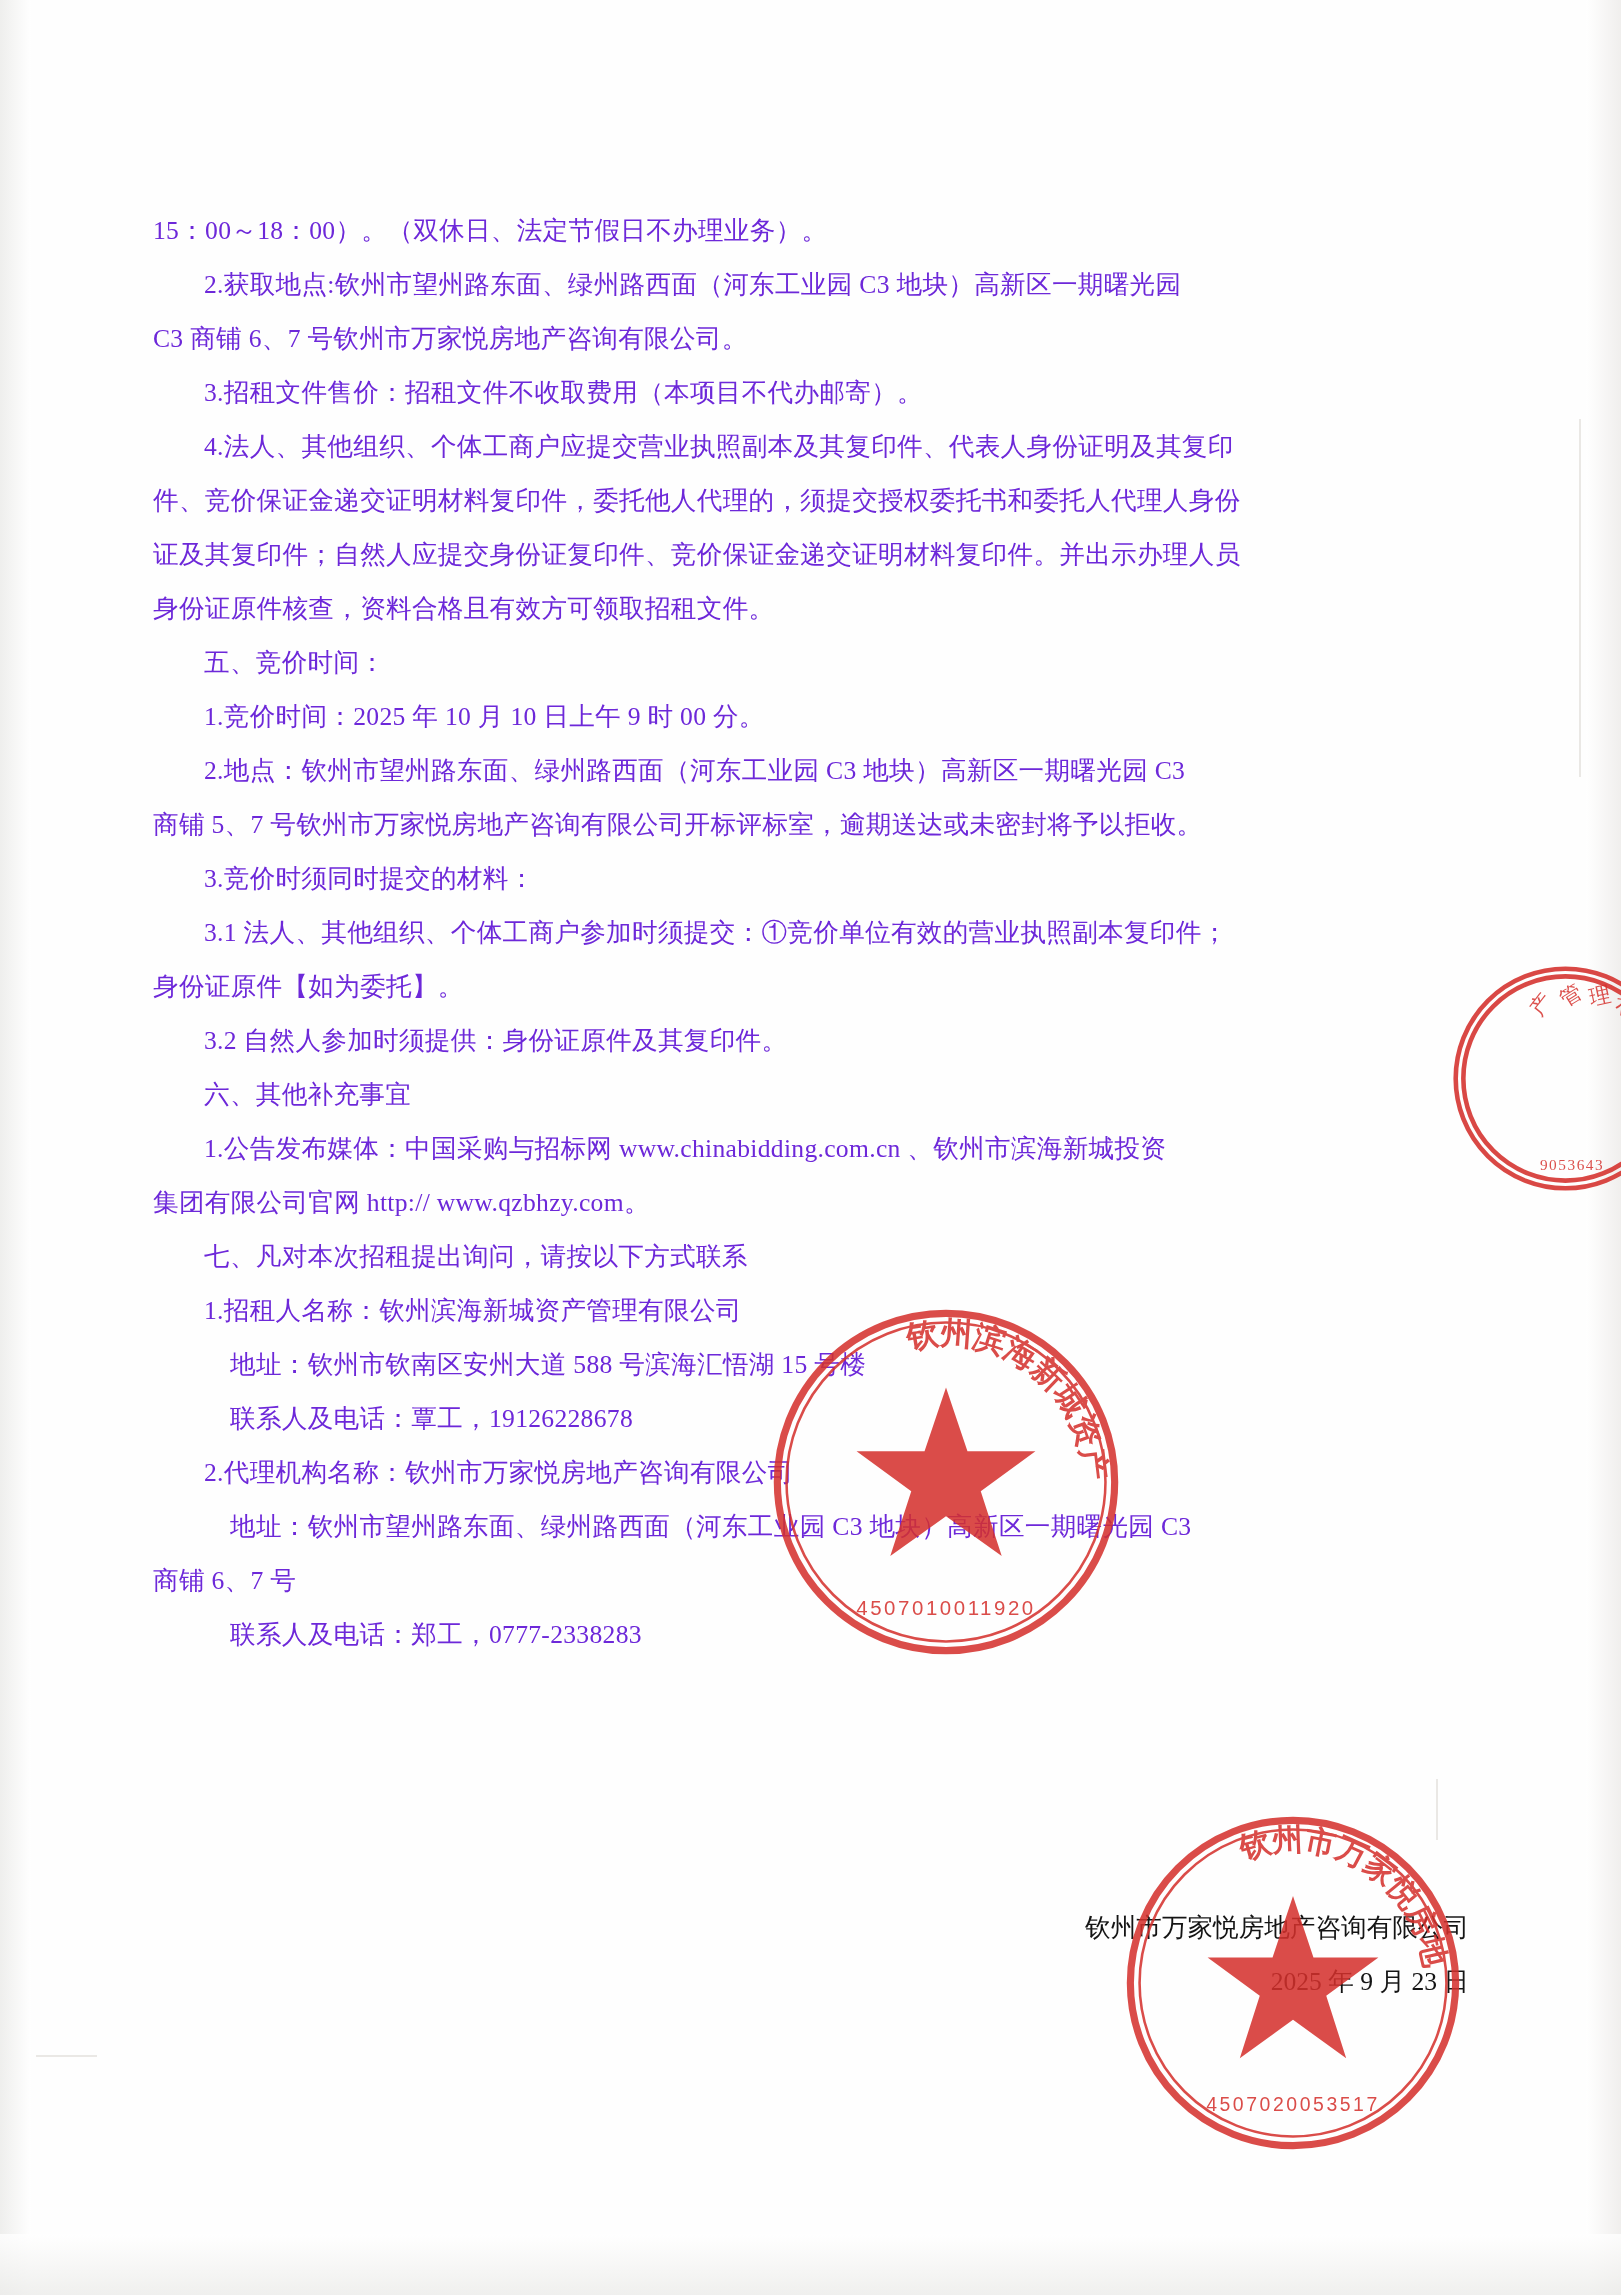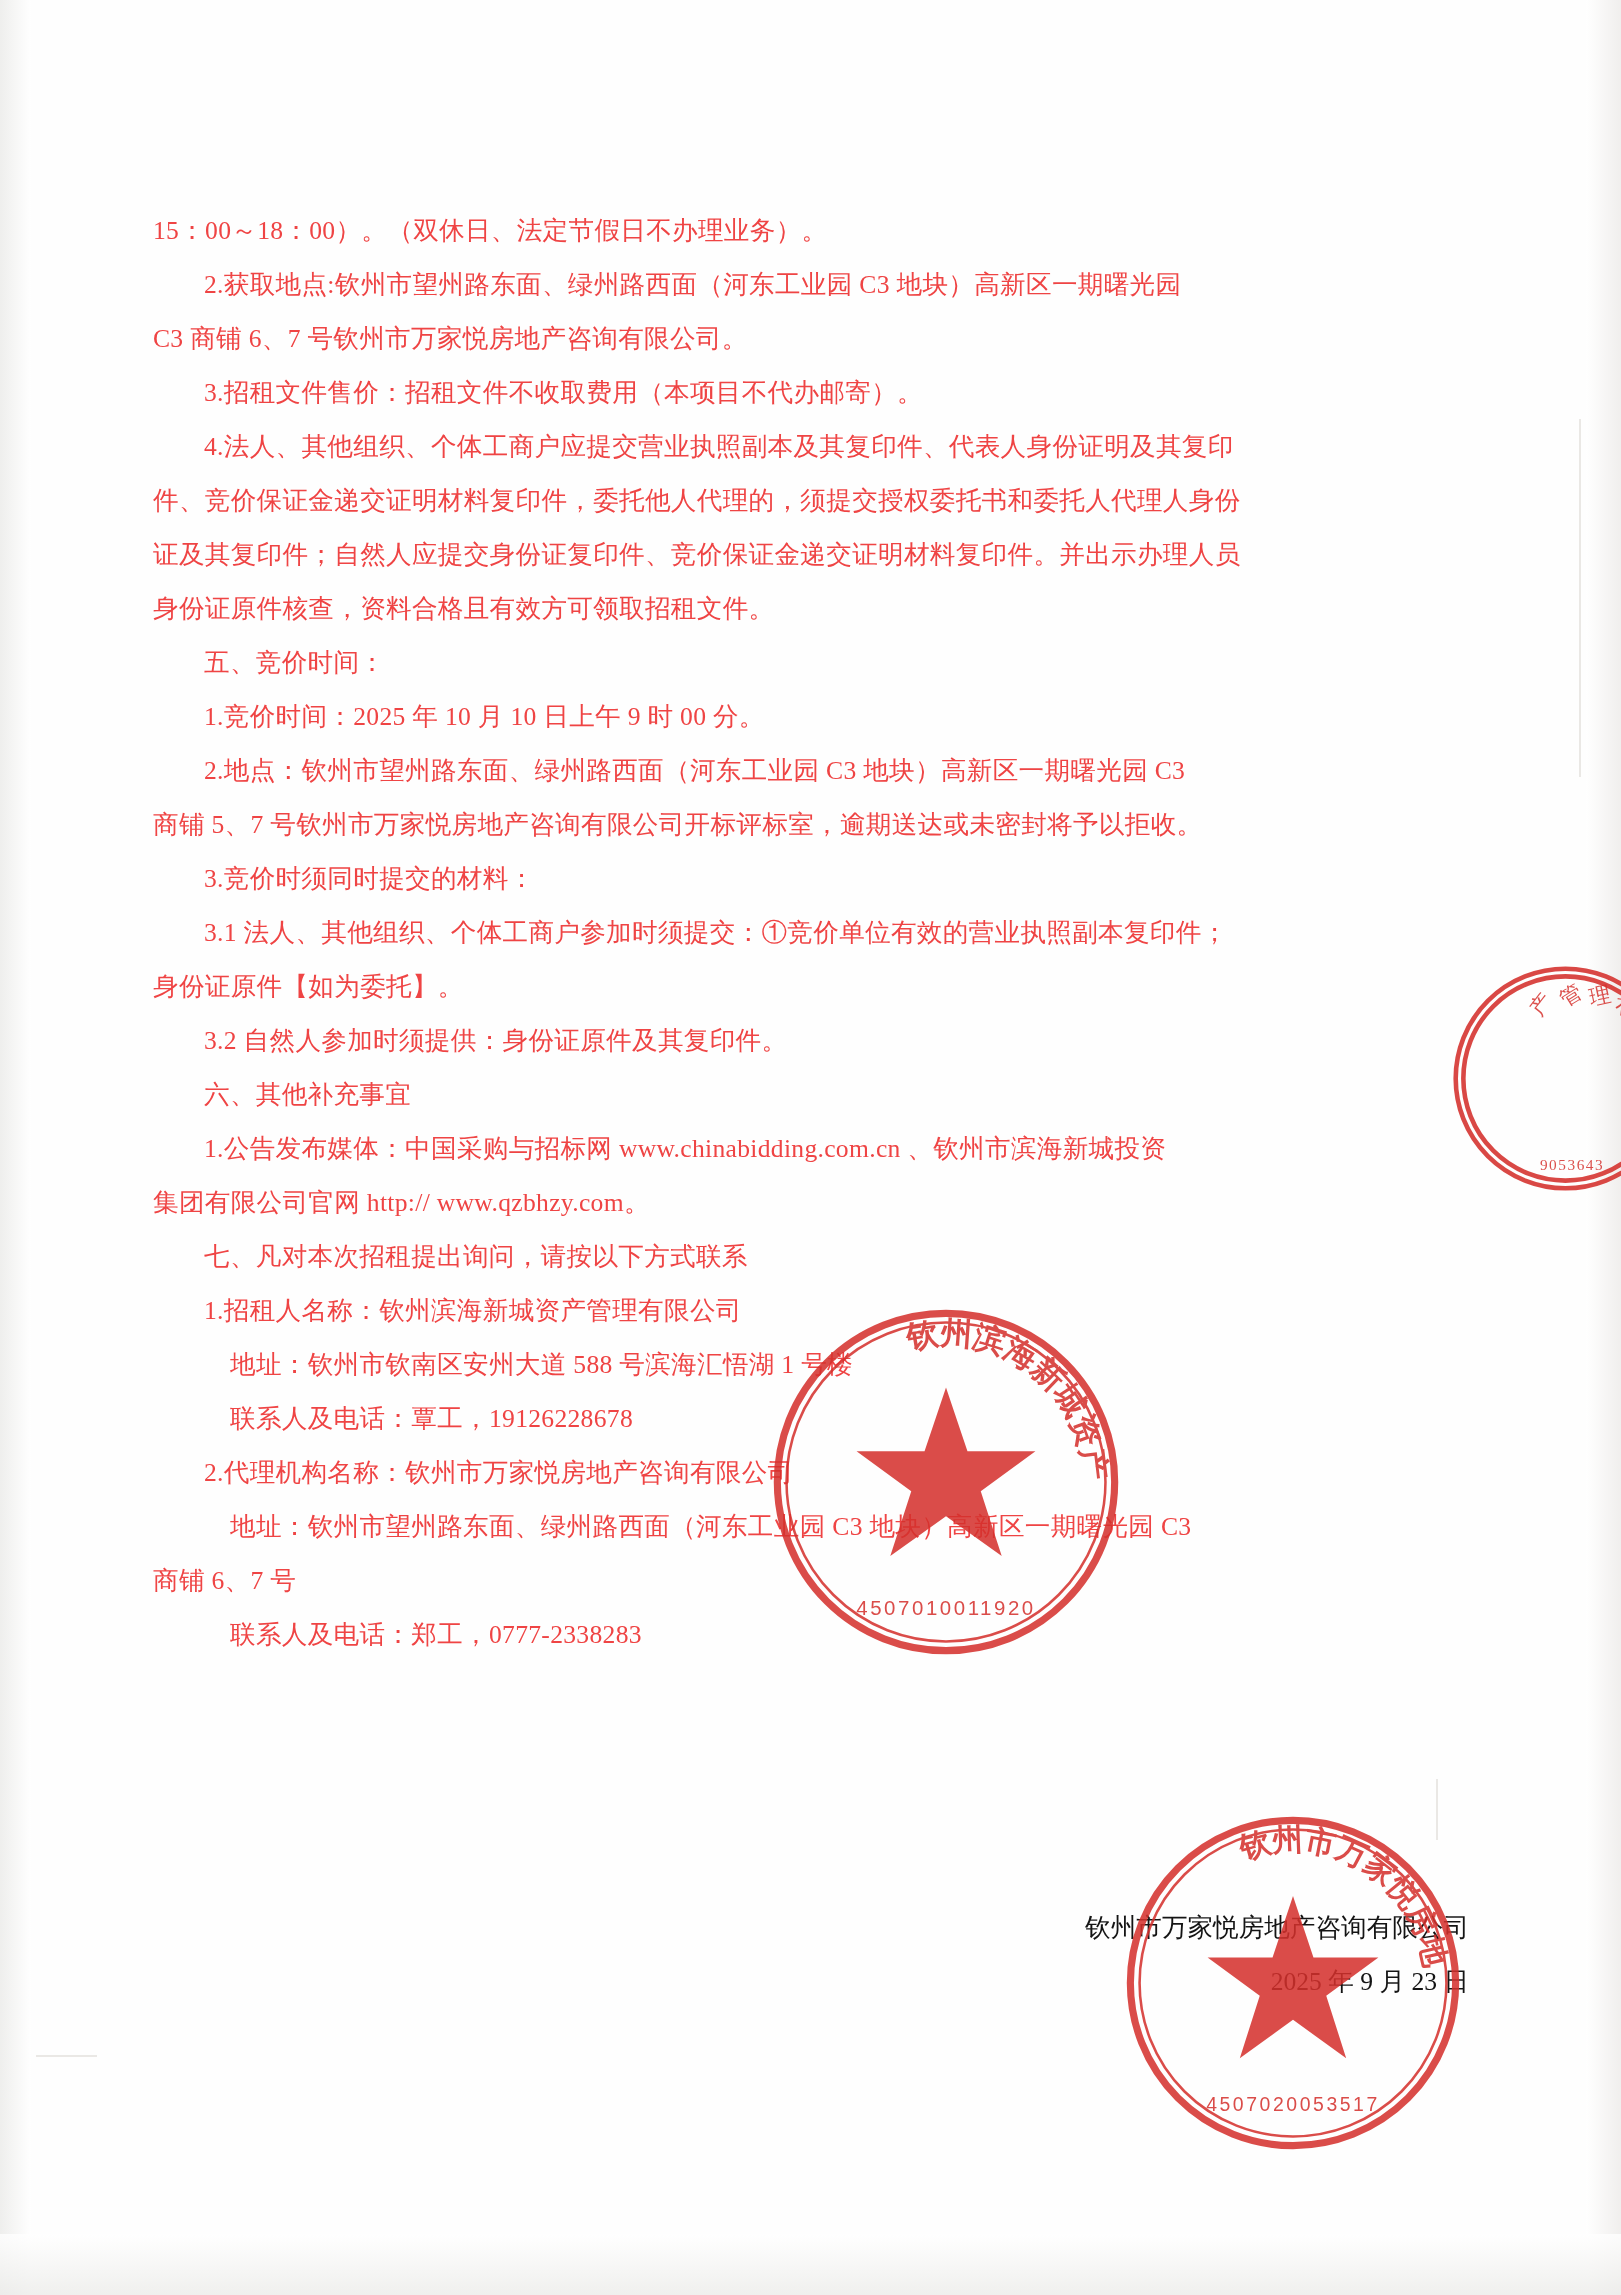--- a/index.html
+++ b/index.html
@@ -47,21 +47,21 @@
   .content {
     position: absolute;
     left: 153px;
     top: 204px;
     width: 1288px;
   }
   p.line {
     margin: 0 0 0 0;
     font-size: 25.6px;
     line-height: 54px;
-    color: #ef4444;
+    color: #6d28d9;
     letter-spacing: 0.3px;
     white-space: pre-wrap;
     text-align: justify;
   }
   p.indent2 { text-indent: 51px; }
   p.indent3 { text-indent: 77px; }
   p.bold {
     font-weight: normal;
   }
   .sig-block {
@@ -116,21 +116,21 @@
       <p class="line">商铺 5、7 号钦州市万家悦房地产咨询有限公司开标评标室，逾期送达或未密封将予以拒收。</p>
       <p class="line indent2 bold">3.竞价时须同时提交的材料：</p>
       <p class="line indent2">3.1 法人、其他组织、个体工商户参加时须提交：①竞价单位有效的营业执照副本复印件；</p>
       <p class="line">身份证原件【如为委托】。</p>
       <p class="line indent2">3.2 自然人参加时须提供：身份证原件及其复印件。</p>
       <p class="line indent2 bold">六、其他补充事宜</p>
       <p class="line indent2">1.公告发布媒体：中国采购与招标网 www.chinabidding.com.cn 、钦州市滨海新城投资</p>
       <p class="line">集团有限公司官网 http:// www.qzbhzy.com。</p>
       <p class="line indent2 bold">七、凡对本次招租提出询问，请按以下方式联系</p>
       <p class="line indent2">1.招租人名称：钦州滨海新城资产管理有限公司</p>
-      <p class="line indent3">地址：钦州市钦南区安州大道 588 号滨海汇悟湖 1 号楼</p>
+      <p class="line indent3">地址：钦州市钦南区安州大道 588 号滨海汇悟湖 15 号楼</p>
       <p class="line indent3">联系人及电话：覃工，19126228678</p>
       <p class="line indent2">2.代理机构名称：钦州市万家悦房地产咨询有限公司</p>
       <p class="line indent3">地址：钦州市望州路东面、绿州路西面（河东工业园 C3 地块）高新区一期曙光园 C3</p>
       <p class="line">商铺 6、7 号</p>
       <p class="line indent3">联系人及电话：郑工，0777-2338283</p>
     </div>
 
   <div class="sig-block">
     <div class="sig-line">钦州市万家悦房地产咨询有限公司</div>
     <div class="sig-line">2025 年 9 月 23 日</div>

